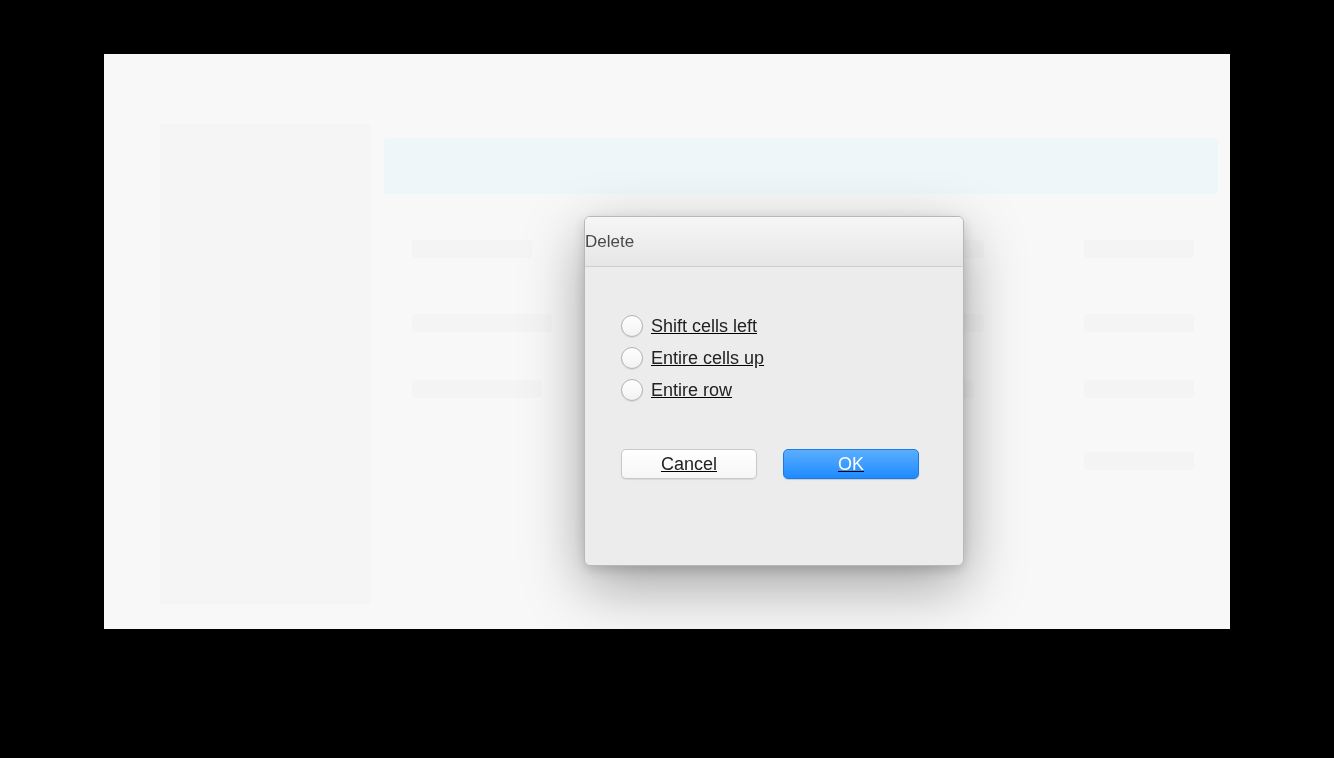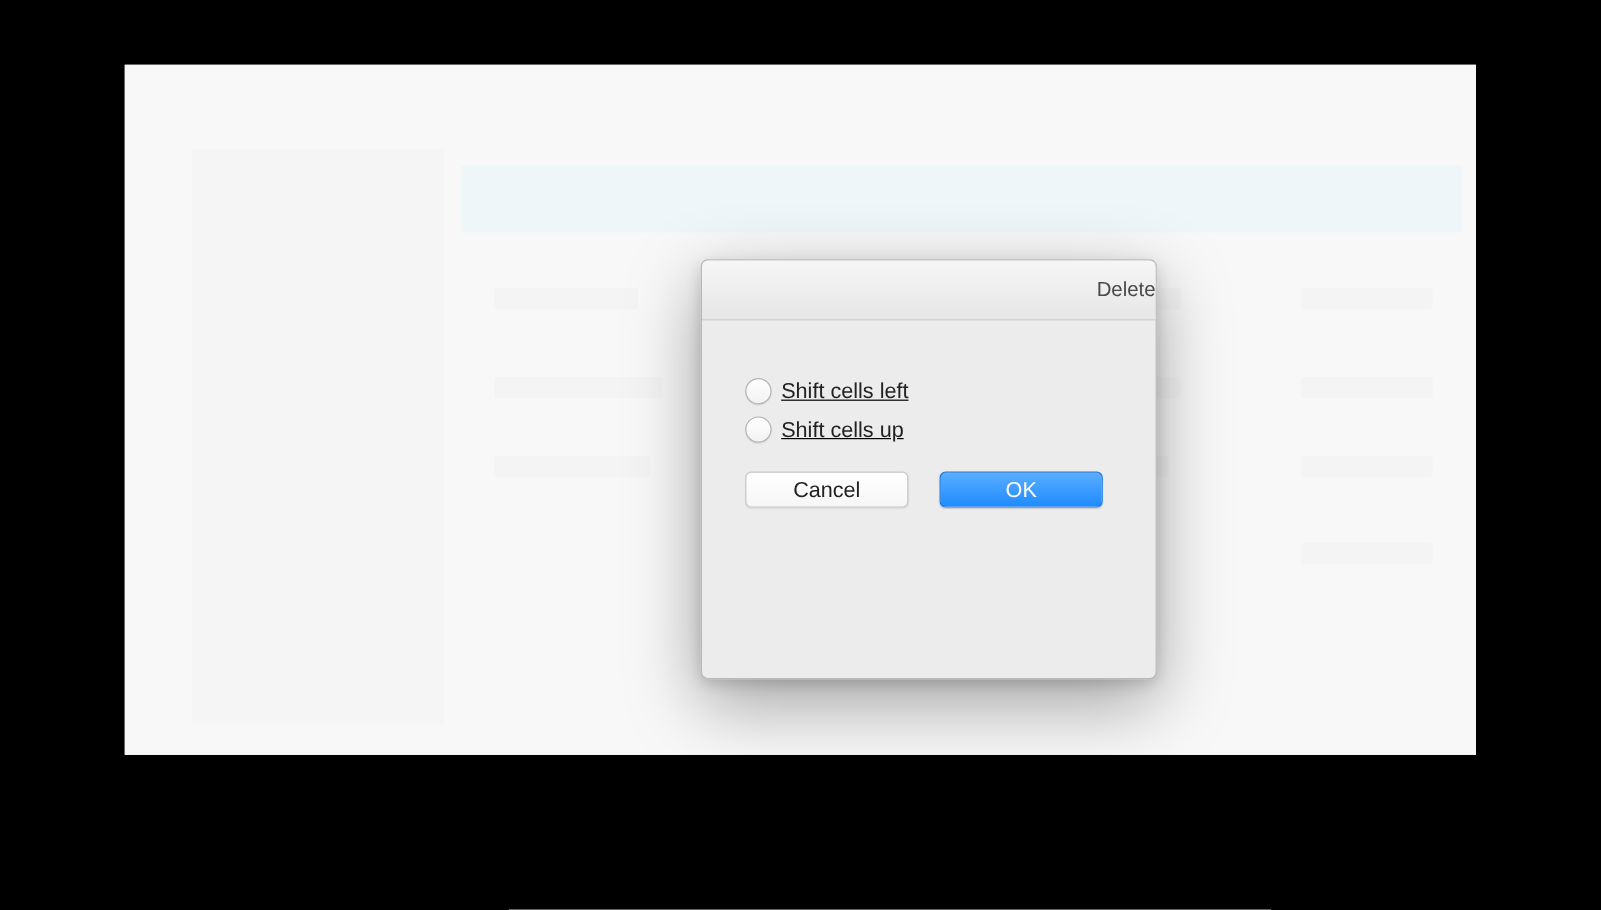--- a/index.html
+++ b/index.html
@@ -87,21 +87,21 @@
       border: 1px solid #b8b8b8;
       overflow: hidden;
     }
     
     .dialog-titlebar {
       height: 50px;
       background: linear-gradient(to bottom, #f6f6f6, #e6e6e6);
       border-bottom: 1px solid #cfcfcf;
       display: flex;
       align-items: center;
-      justify-content: flex-end;
+      justify-content: flex-start;
     }
     
     .dialog-title {
       color: #4a4a4a;
       font-size: 17px;
       font-weight: 400;
     }
     
     .dialog-body {
       padding: 48px 36px 20px 36px;
@@ -151,22 +151,23 @@
     }
     
     .radio-label {
       font-size: 18px;
       color: #222;
     }
     
     .dialog-buttons {
       display: flex;
       gap: 26px;
-      margin-top: 24px;
+      margin-top: 48px;
       padding-left: 0;
+      text-decoration: underline;
     }
     
     .btn {
       height: 30px;
       width: 136px;
       border-radius: 5px;
       font-size: 18px;
       display: flex;
       align-items: center;
       justify-content: center;
@@ -222,23 +223,27 @@
     <div class="dialog-body">
       <div class="radio-group">
 
         <div class="radio-row">
           <span class="radio-circle"></span>
           <span class="radio-label">Shift cells left</span>
         </div>
 
         <div class="radio-row">
           <span class="radio-circle"></span>
-          <span class="radio-label">Shift cells up</span>
-        </div>
-
+          <span class="radio-label">Entire cells up</span>
+        </div>
+
+        <div class="radio-row">
+          <span class="radio-circle"></span>
+          <span class="radio-label">Entire row</span>
+        </div>
 
 
       </div>
 
       <div class="dialog-buttons">
         <div class="btn btn-cancel">
           <span>Cancel</span>
         </div>
         <div class="btn btn-ok">
           <span>OK</span>

